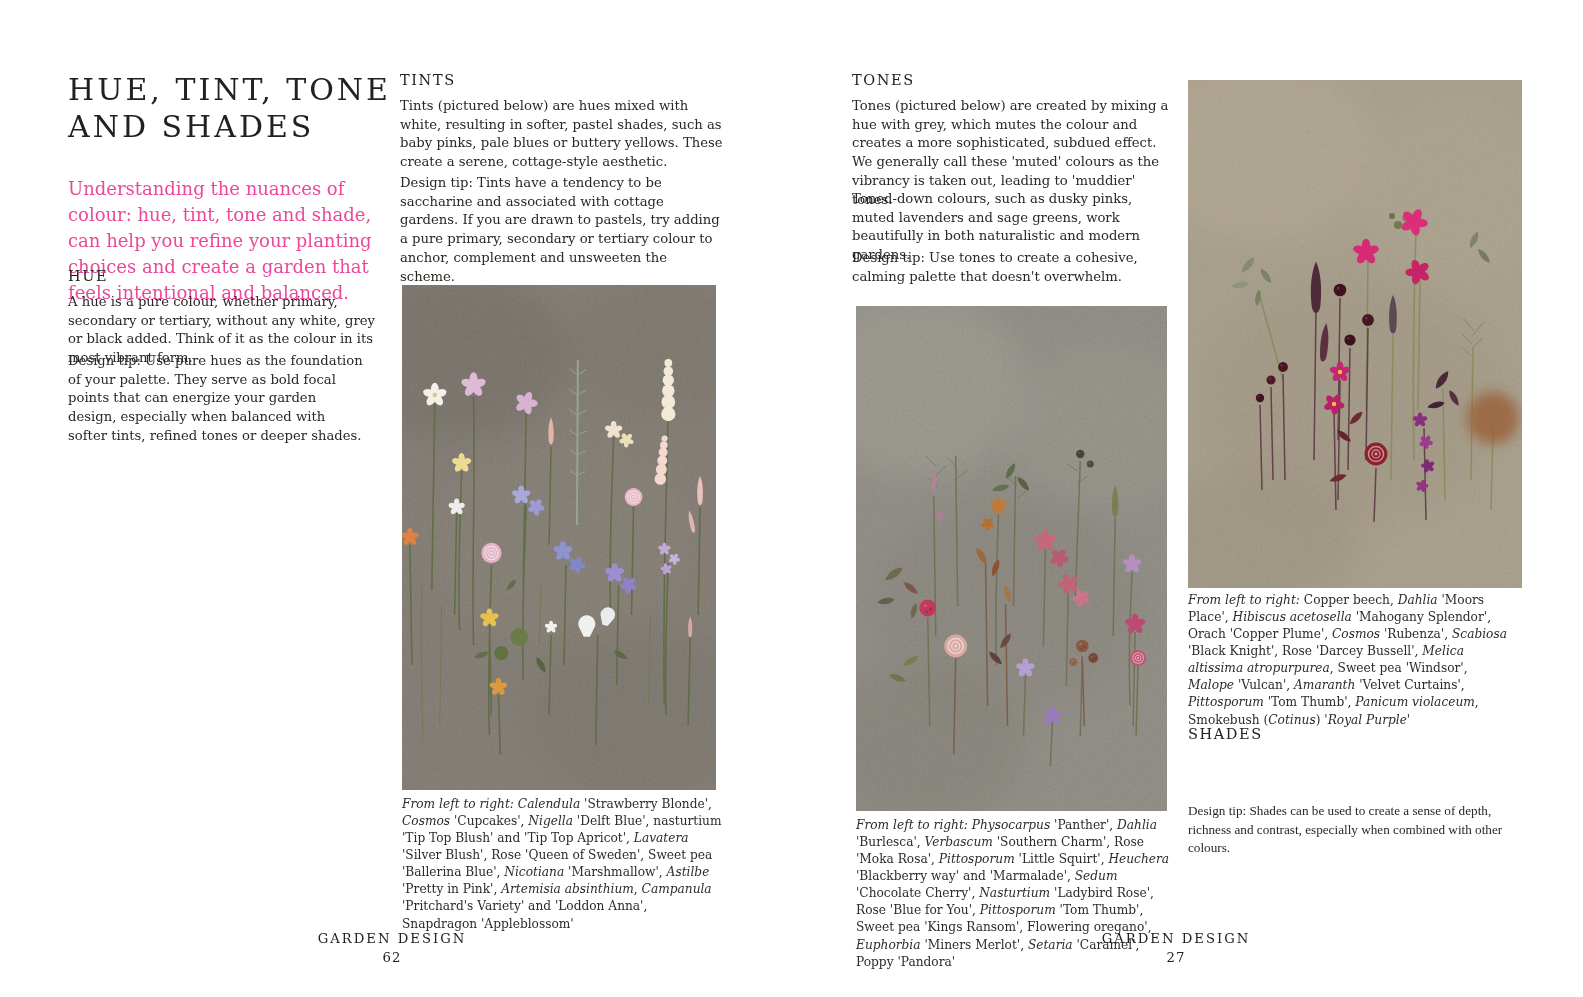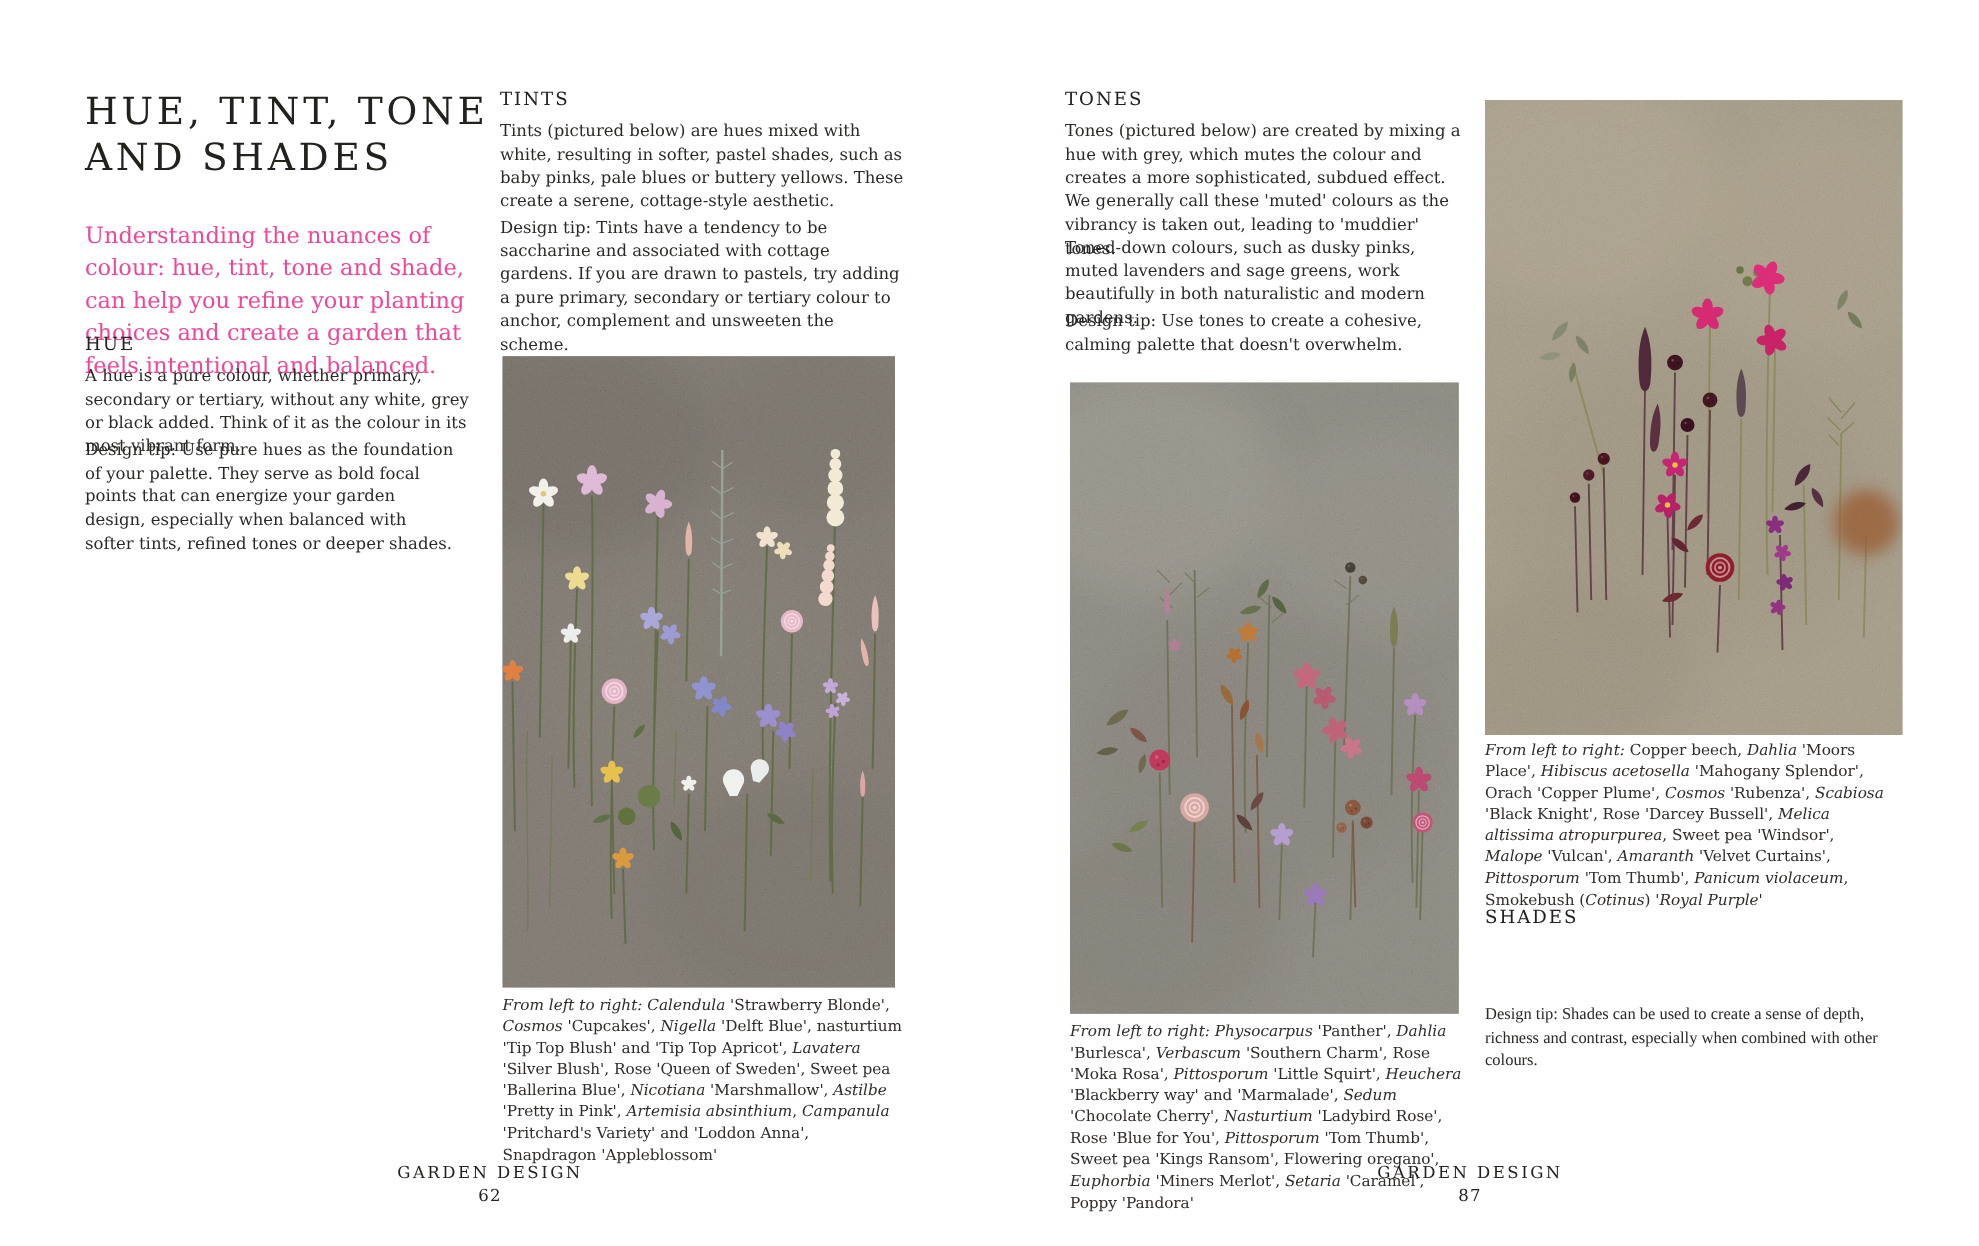--- a/index.html
+++ b/index.html
@@ -261,16 +261,16 @@
       <use href="#leaf" fill="#747b5f" transform="translate(296,176) rotate(-40)"></use>
     </svg>
   </div>
   <div class="caption abs" style="left:1188px;top:592px;width:328px;"><i>From left to right: </i><span>Copper beech, </span><i>Dahlia </i><span>'Moors Place', </span><i>Hibiscus acetosella </i><span>'Mahogany Splendor', Orach 'Copper Plume', </span><i>Cosmos </i><span>'Rubenza', </span><i>Scabiosa </i><span>'Black Knight', Rose 'Darcey Bussell', </span><i>Melica altissima atropurpurea</i><span>, Sweet pea 'Windsor', </span><i>Malope </i><span>'Vulcan', </span><i>Amaranth </i><span>'Velvet Curtains', </span><i>Pittosporum </i><span>'Tom Thumb', </span><i>Panicum violaceum</i><span>, Smokebush (</span><i>Cotinus</i><span>) </span><i>'Royal Purple'</i></div>
 
   <div class="sec-h abs" style="left:1188px;top:726px;">SHADES</div>
   <div class="body-p abs" style="left:1188px;top:802px;width:320px;font-family:Liberation Serif, serif;">Design tip: Shades can be used to create a sense of depth, richness and contrast, especially when combined with other colours.</div>
 
   <div class="footer abs" style="left:852px;top:931px;">
     <div>GARDEN DESIGN</div>
-    <div class="pg">87</div>
+    <div class="pg">27</div>
   </div>
 
 </div>
 
 </body></html>

